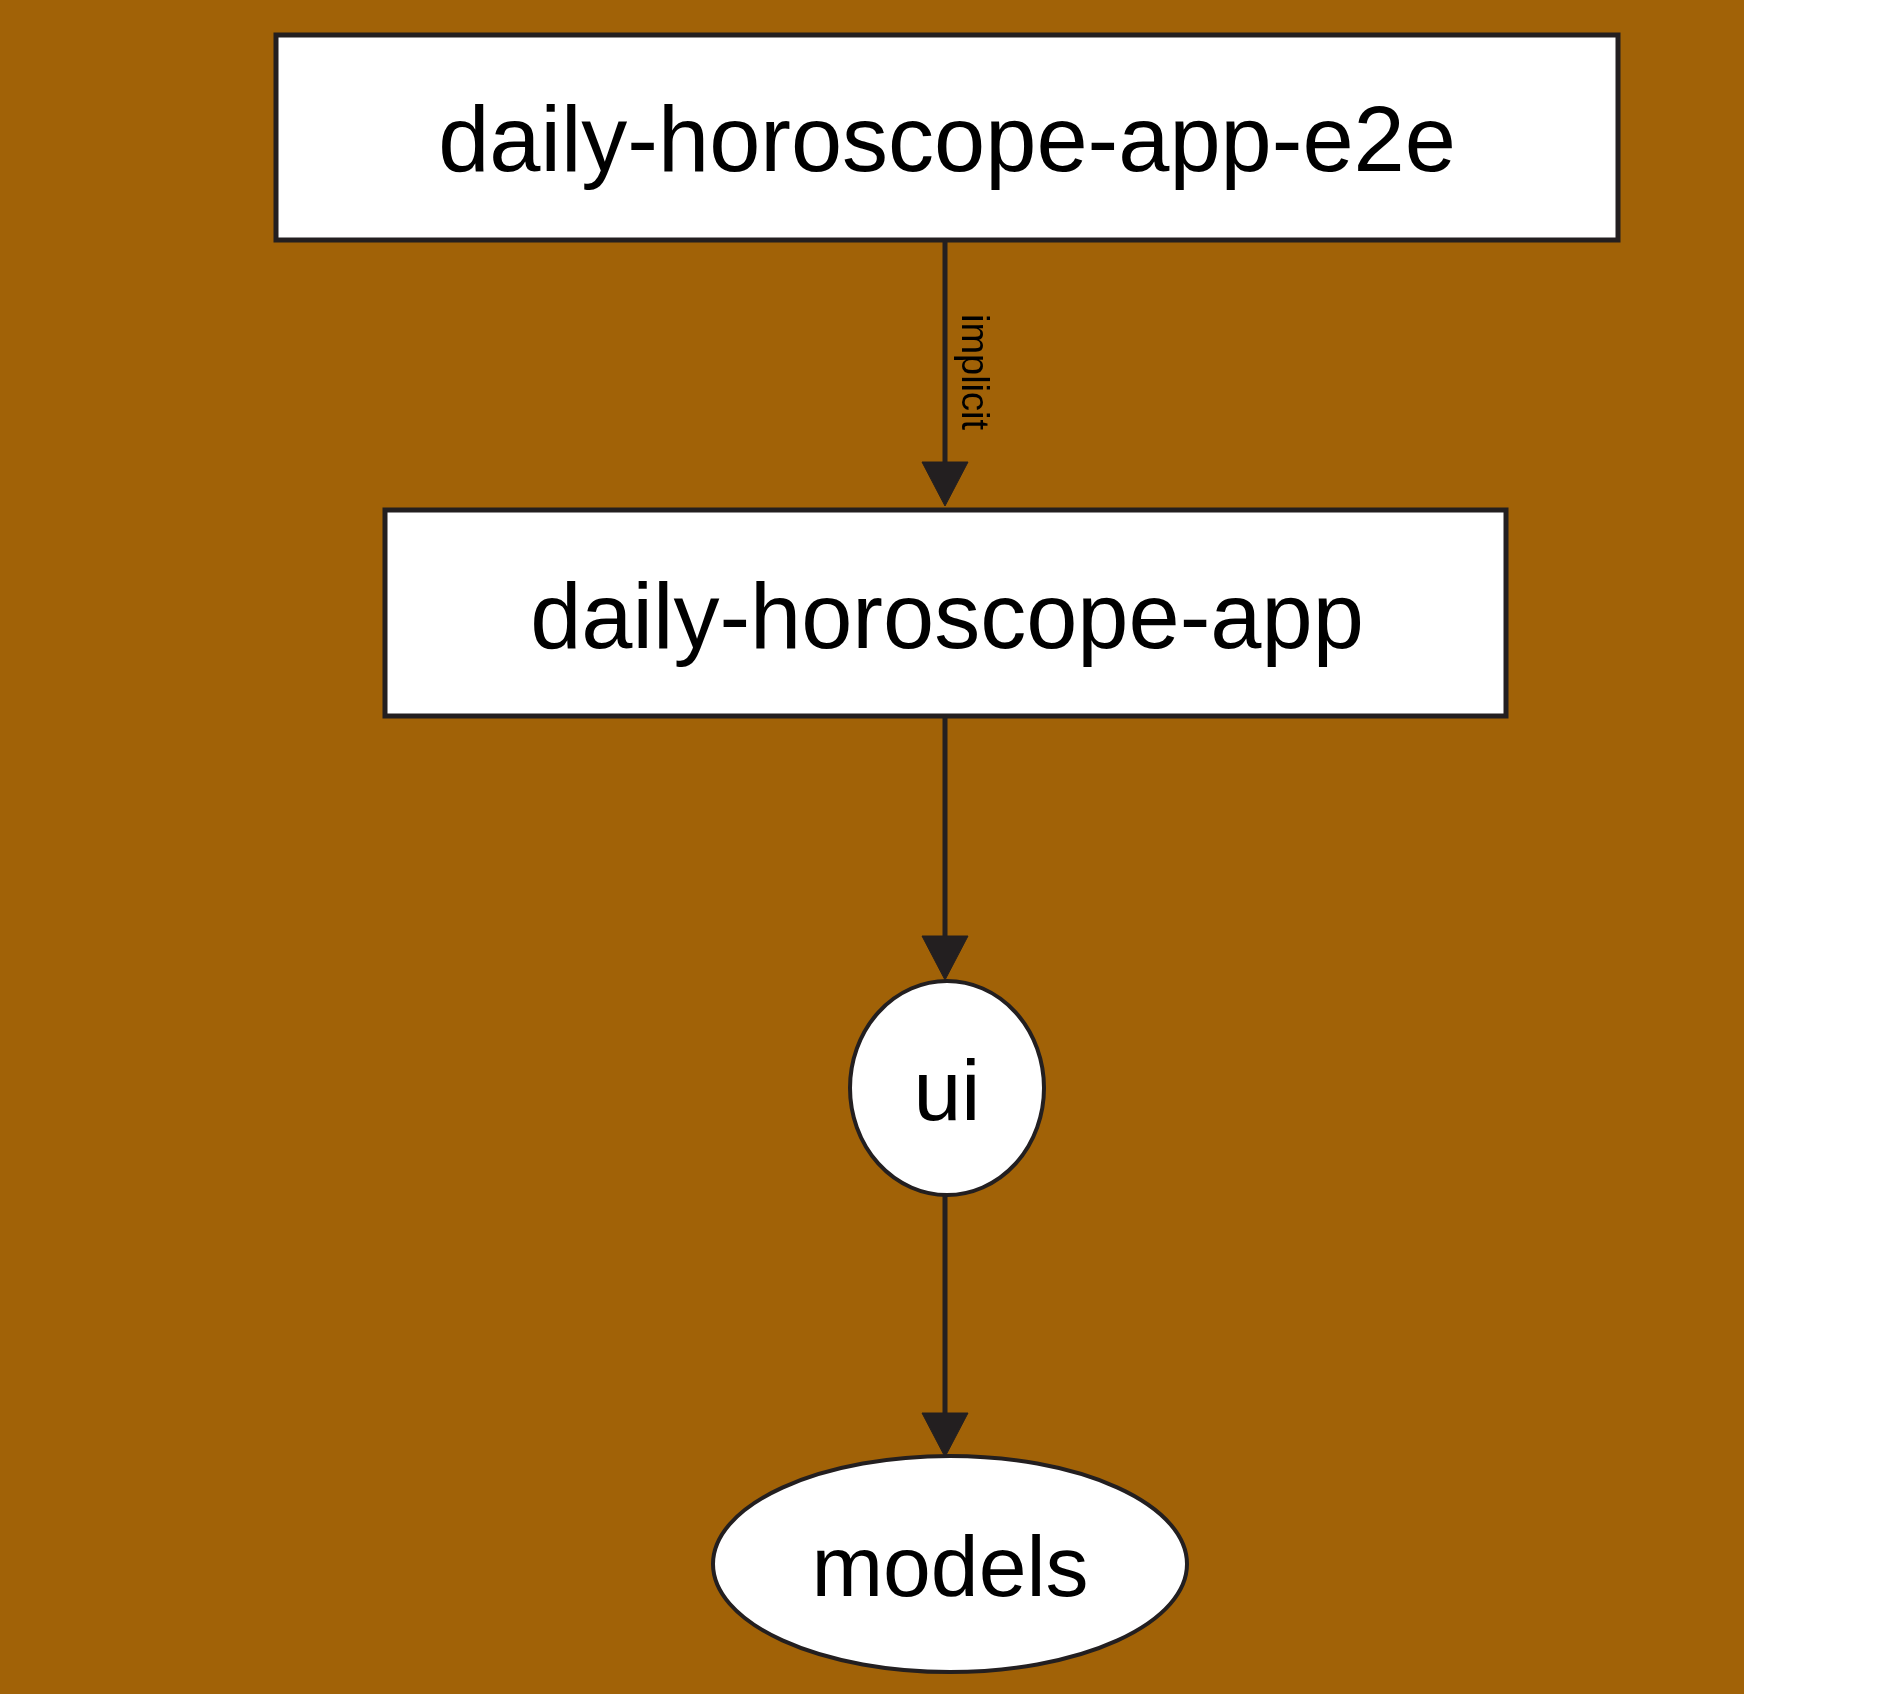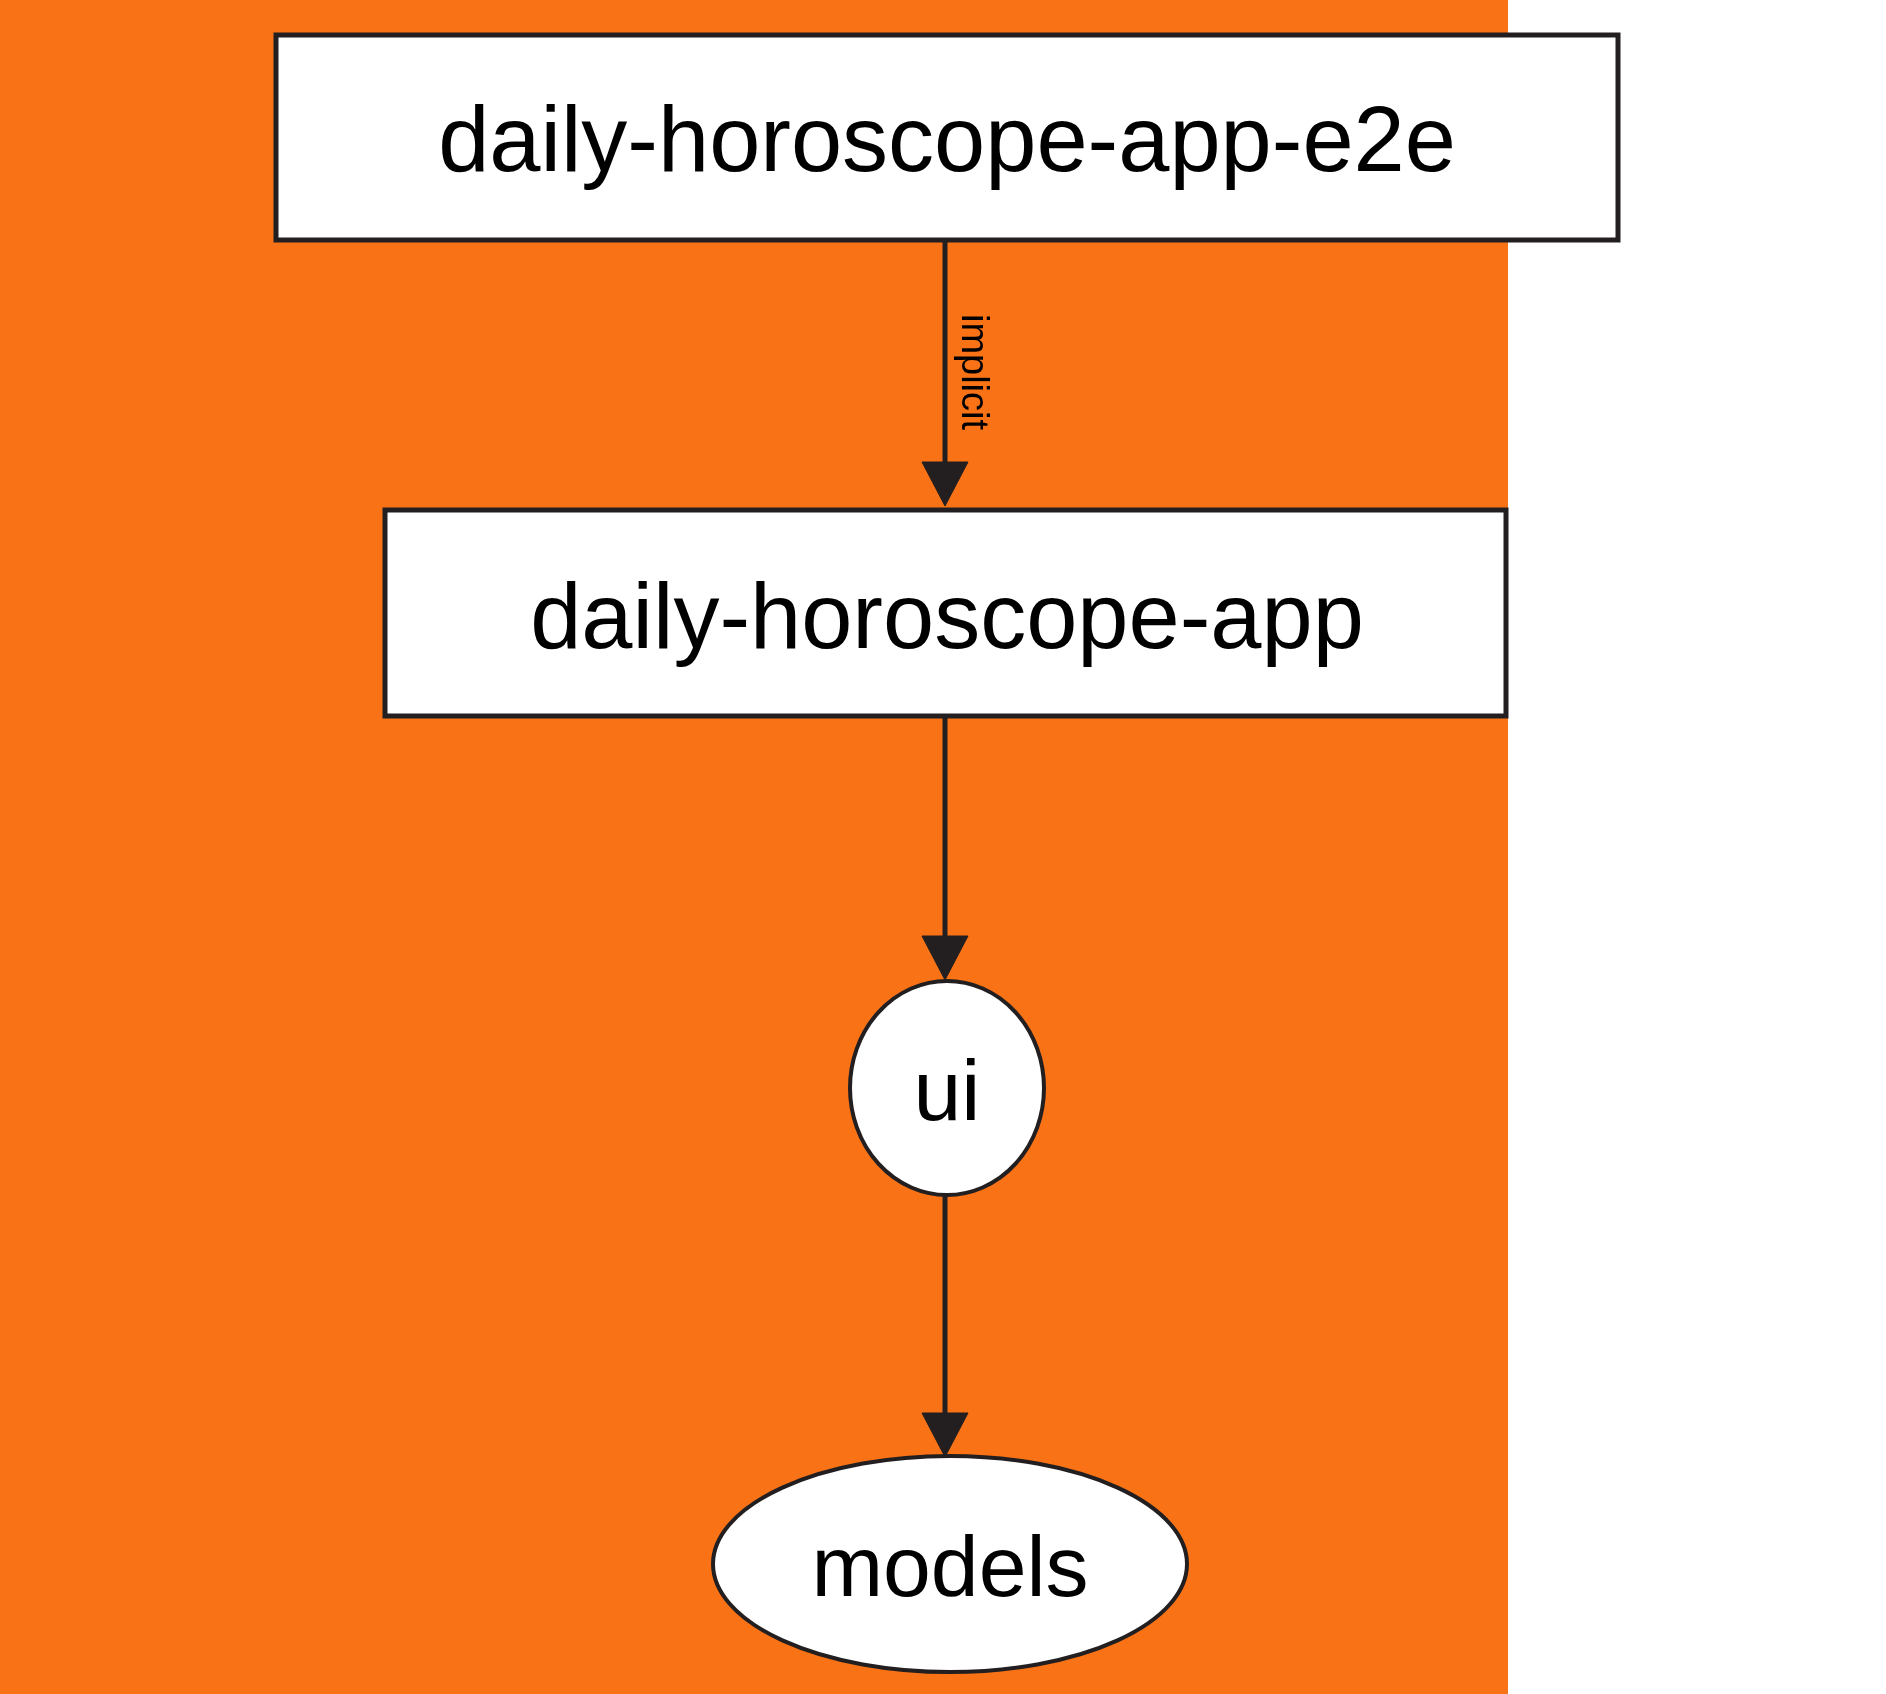--- a/index.html
+++ b/index.html
@@ -8,23 +8,23 @@
     background: #ffffff;
   }
   body {
     width: 1886px;
     height: 1694px;
     font-family: "Liberation Sans", sans-serif;
     overflow: hidden;
   }
   #graph-root {
     position: relative;
-    width: 1508px;
+    width: 1744px;
     height: 1694px;
-    background: #f97316;
+    background: #a16207;
   }
   svg.graph-canvas {
     display: block;
     width: 1886px;
     height: 1694px;
   }
   .node-shape {
     fill: #ffffff;
     stroke: #231f20;
     stroke-width: 5;

